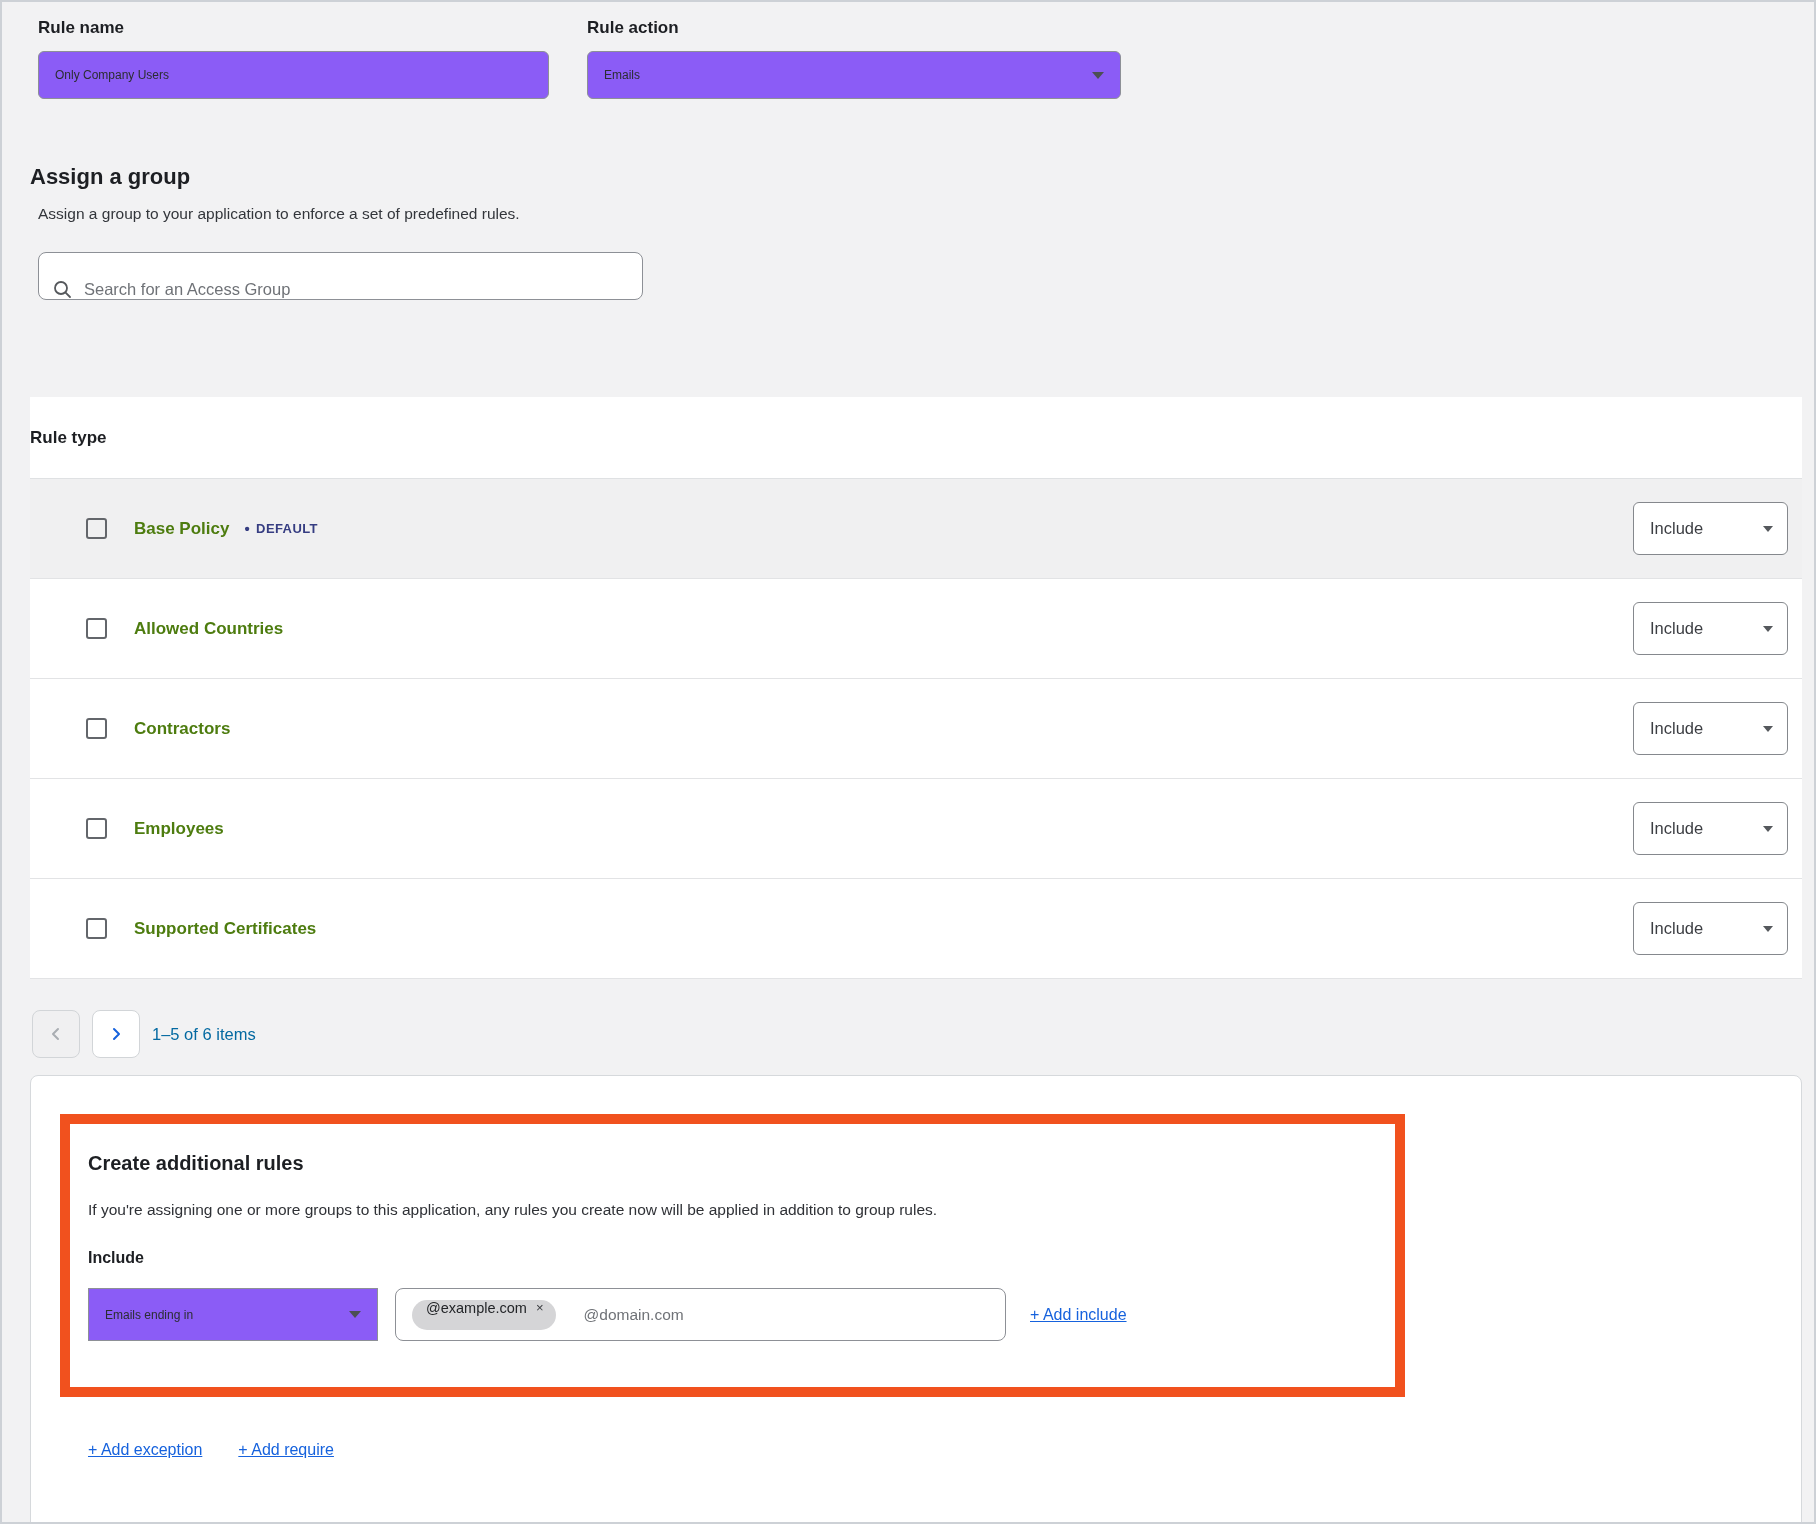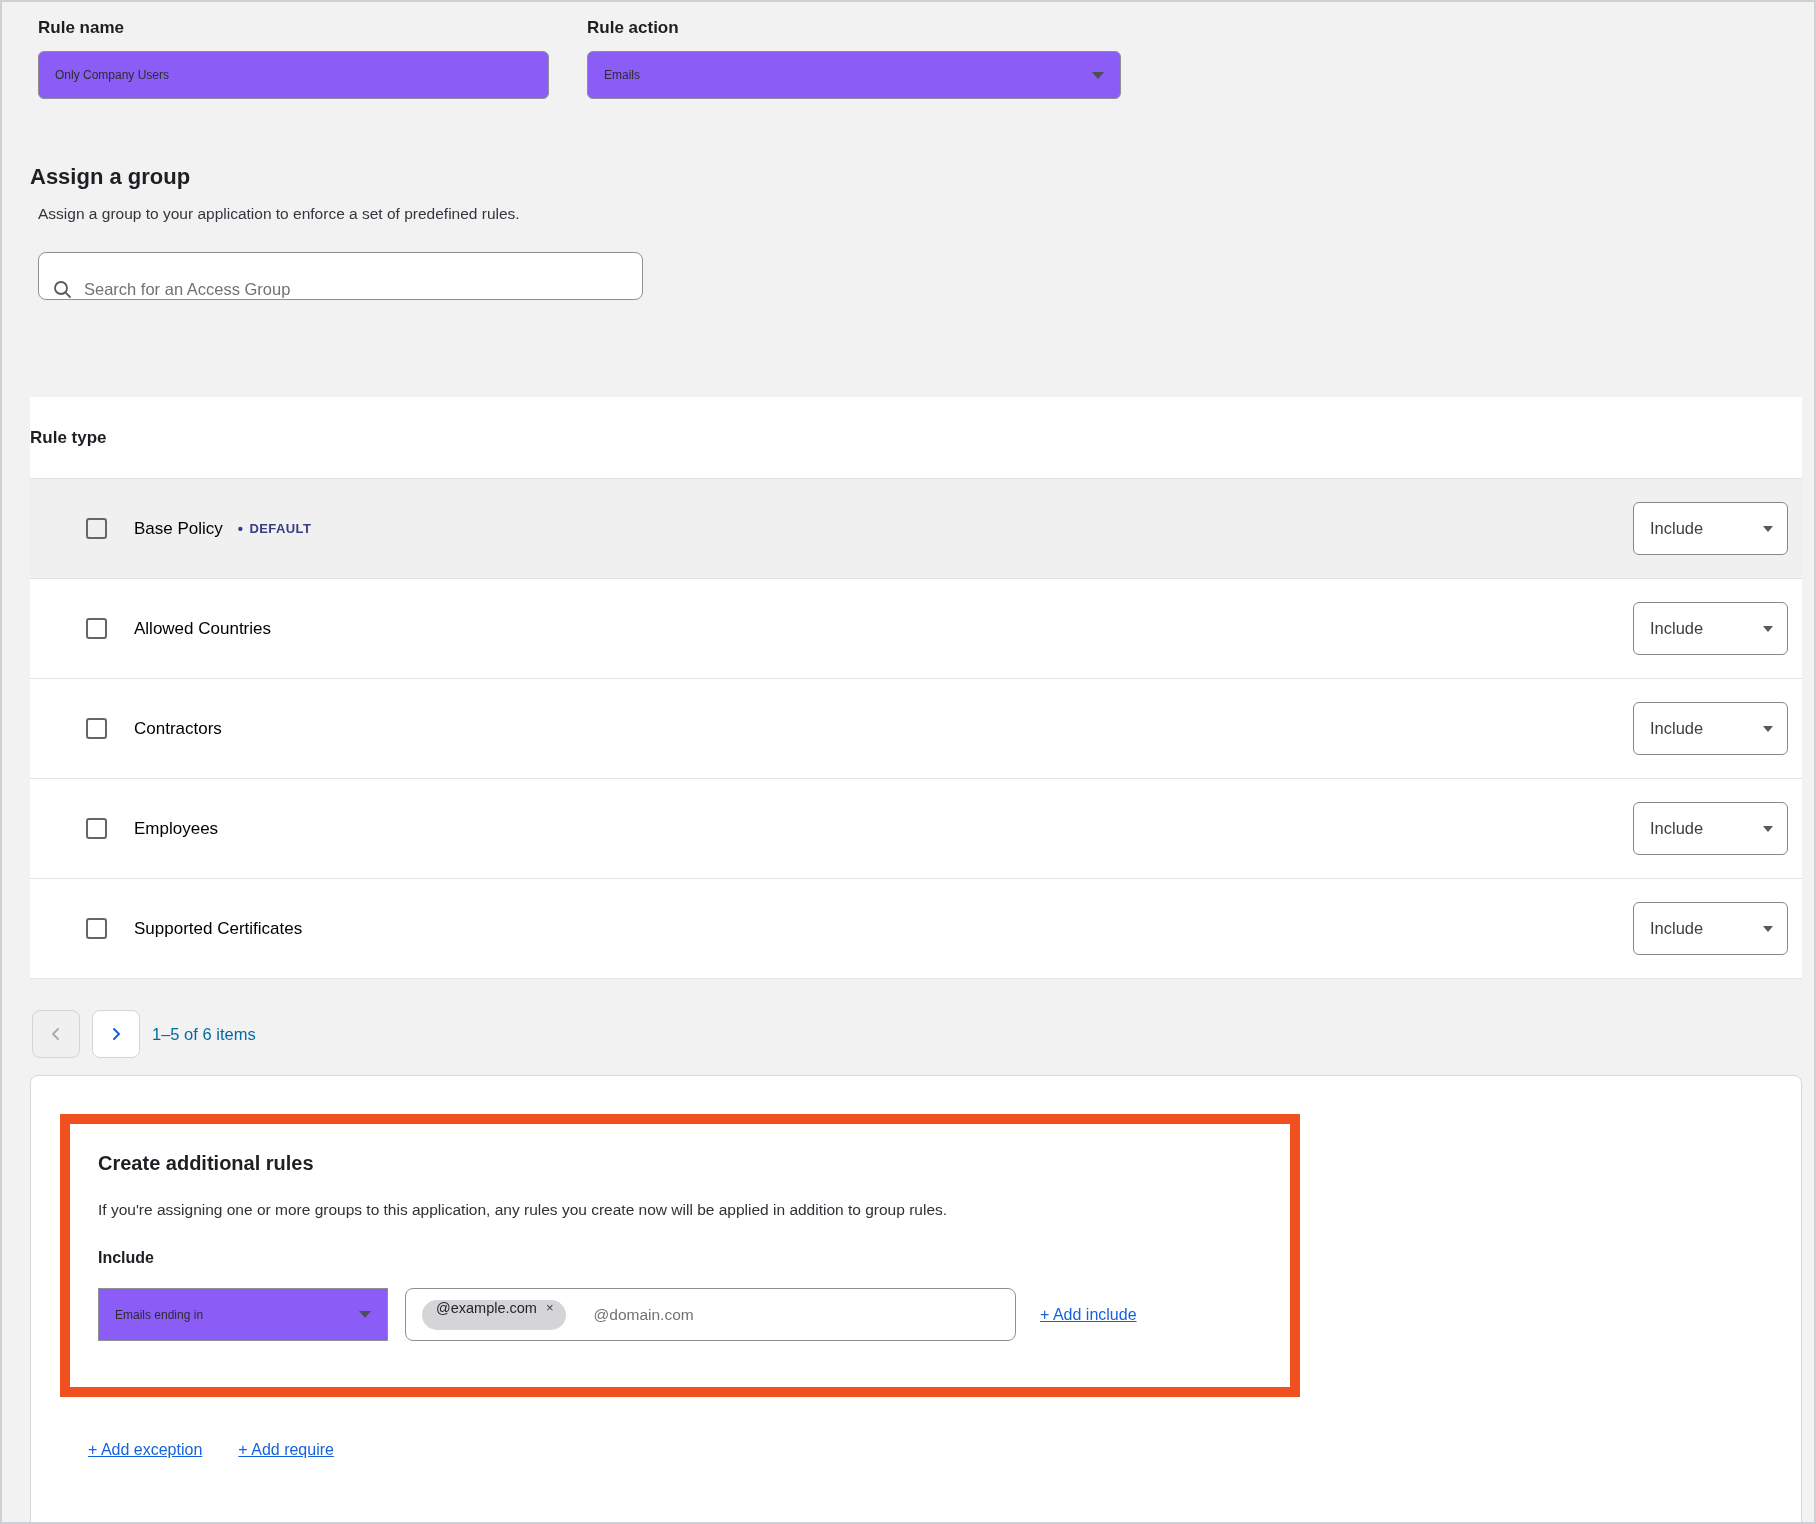--- a/index.html
+++ b/index.html
@@ -51,21 +51,21 @@
   .th-name { font-size:17px; font-weight:bold; padding-left:72px; flex:1; }
   .th-ruletype { font-size:17px; font-weight:bold; width:169px; flex:0 0 auto; }
   .trow {
     height:100px; display:flex; align-items:center; border-bottom:1px solid #e2e3e5; background:#fff;
   }
   .trow.alt { background:#f0f0f1; }
   .cb {
     width:21px; height:21px; border:2px solid #63666b; border-radius:3px;
     margin-left:56px; flex:0 0 auto; cursor:pointer; background:transparent;
   }
-  .rowlabel { font-size:17px; font-weight:normal; color:#000000; margin-left:27px; }
+  .rowlabel { font-size:17px; font-weight:bold; color:#4d7c0f; margin-left:27px; }
   .badge { margin-left:15px; color:#363d82; font-size:13px; font-weight:bold; letter-spacing:.4px; display:flex; align-items:center; gap:6px; }
   .badge .dot { font-size:15px; }
   .row-right { margin-left:auto; width:169px; flex:0 0 auto; }
   .ruletype-select {
     width:155px; height:53px; background:#fff; border:1px solid #85888d; border-radius:6px;
     display:flex; align-items:center; justify-content:space-between; padding:0 14px 0 16px;
     font-size:16.5px; color:#3c3e43; cursor:default;
   }
   .ruletype-select .caret { border-top-color:#55585c; border-left-width:5px; border-right-width:5px; border-top-width:6px; margin-left:8px; }
 
@@ -77,22 +77,22 @@
   }
   .page-btn.disabled { background:#f0f0f1; cursor:default; }
   .page-count { font-size:16.5px; color:#0369a1; margin-left:0; }
 
   
   .card {
     top:1073px; left:28px; width:1772px; height:460px; background:#fff;
     border:1px solid #d6d9dc; border-radius:8px;
   }
   .highlight-box {
-    margin:38px 0 0 29px; width:1240px; height:283px;
-    border:10px solid #f1511e; background:#fff; padding:28px 24px 0 28px;
+    margin:38px 0 0 29px; width:1345px; height:283px;
+    border:10px solid #f1511e; background:#fff; padding:28px 24px 0 18px;
   }
   .hl-heading { font-size:20px; font-weight:bold; color:#1d1f23; }
   .hl-desc { margin-top:26px; font-size:15.5px; color:#2f3136; }
   .hl-include-label { margin-top:30px; font-size:16px; font-weight:bold; }
   .hl-controls { margin-top:21px; display:flex; align-items:center; }
   .select-condition { width:290px; height:53px; border-radius:0; flex:0 0 auto; }
   .tag-input {
     margin-left:17px; width:611px; height:53px; background:#fff; border:1px solid #8d9096;
     border-radius:8px; display:flex; align-items:center; padding:0 14px 0 16px; flex:0 0 auto;
   }

